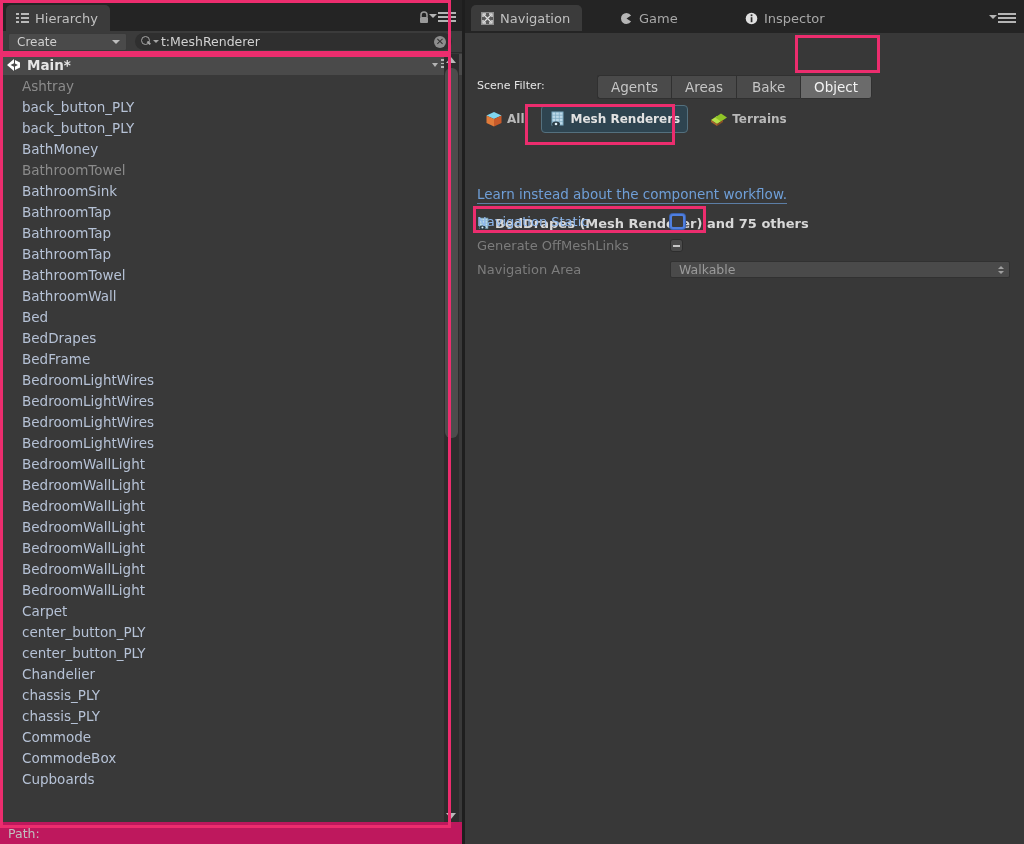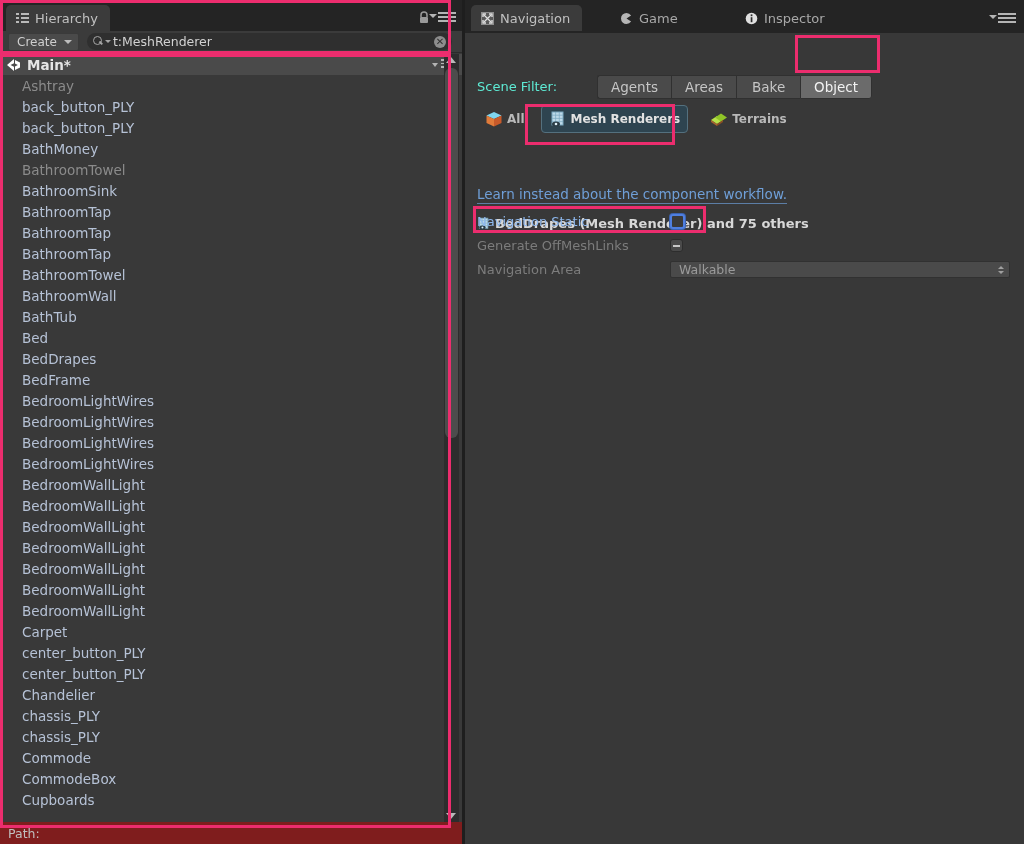--- a/index.html
+++ b/index.html
@@ -50,21 +50,21 @@
 
   
   #h-toolbar {
     position: absolute; left: 0; top: 31px; width: 100%; height: 22px;
     background: #3b3b3b; display: flex; align-items: center;
     border-bottom: 1px solid #2b2b2b;
   }
   .createbtn {
     height: 18px; margin-left: 8px; padding: 0 6px 0 8px;
     background: #4a4a4a; border: 1px solid #3a3a3a; border-radius: 2px;
-    color: #cfcfcf; font-size: 12px; display: flex; align-items: center;
+    color: #cfcfcf; font-size: 12px; display: flex; align-items: center; gap: 48px;
   }
   .createbtn .dd {
     margin-left: 7px; width: 0; height: 0;
     border-left: 4px solid transparent; border-right: 4px solid transparent;
     border-top: 4px solid #bdbdbd;
   }
   .searchwrap {
     position: relative; flex: 1; height: 17px; margin: 0 10px 0 8px;
     background: #2f2f2f; border-radius: 9px; display: flex; align-items: center;
   }
@@ -138,21 +138,21 @@
   #h-scroll .arrow.up { top: 3px; border-bottom: 6px solid #b9b9b9; }
   #h-scroll .arrow.dn { bottom: 3px; border-top: 6px solid #b9b9b9; }
   #h-scroll .thumb {
     position: absolute; left: 1px; width: 13px; top: 14px; height: 370px;
     background: #4c4c4c; border-radius: 6px;
   }
 
   
   #h-footer {
     position: absolute; left: 0; bottom: 0; width: 100%; height: 22px;
-    background: #7f1d1d; color: #c0c0c0; font-size: 12.5px;
+    background: #be185d; color: #c0c0c0; font-size: 12.5px;
     display: flex; align-items: center; padding-left: 8px;
   }
 
   
   #rightpanel {
     position: absolute; left: 465px; top: 0; width: 559px; height: 844px;
     background: #383838;
   }
   #r-tabstrip {
     position: absolute; left: 0; top: 0; width: 100%; height: 33px;
@@ -169,21 +169,21 @@
     background: #4a4a4a; border: 1px solid #303030;
     border-right: none;
     color: #c6c6c6; font-size: 13.5px;
     display: flex; align-items: center; justify-content: center; margin-top: 36px;
   }
   .navtab:first-child { border-radius: 3px 0 0 3px; }
   .navtab:last-child { border-radius: 0 3px 3px 0; border-right: 1px solid #303030; }
   .navtab.sel { background: #6b6b6b; color: #f2f2f2; }
 
   .sectionlabel {
-    position: absolute; left: 12px; color: #5eead4; font-size: 13px;
+    position: absolute; left: 12px; color: #e5e5e5; font-size: 11px;
   }
 
   .filterrow {
     position: absolute; left: 12px; top: 72px;
     display: flex; align-items: center; gap: 8px;
   }
   .filterbtn {
     display: flex; align-items: center; gap: 4px;
     height: 28px; padding: 0 7px;
     color: #b9b9b9; font-size: 12px; font-weight: bold;
@@ -354,23 +354,20 @@
             <span class="lbl">BathroomTap</span>
           </div>
           <div class="row">
             <span class="lbl">BathroomTap</span>
           </div>
           <div class="row">
             <span class="lbl">BathroomTowel</span>
           </div>
           <div class="row">
             <span class="lbl">BathroomWall</span>
-          </div>
-          <div class="row">
-            <span class="lbl">BathTub</span>
           </div>
           <div class="row">
             <span class="lbl">Bed</span>
           </div>
           <div class="row">
             <span class="lbl">BedDrapes</span>
           </div>
           <div class="row">
             <span class="lbl">BedFrame</span>
           </div>

